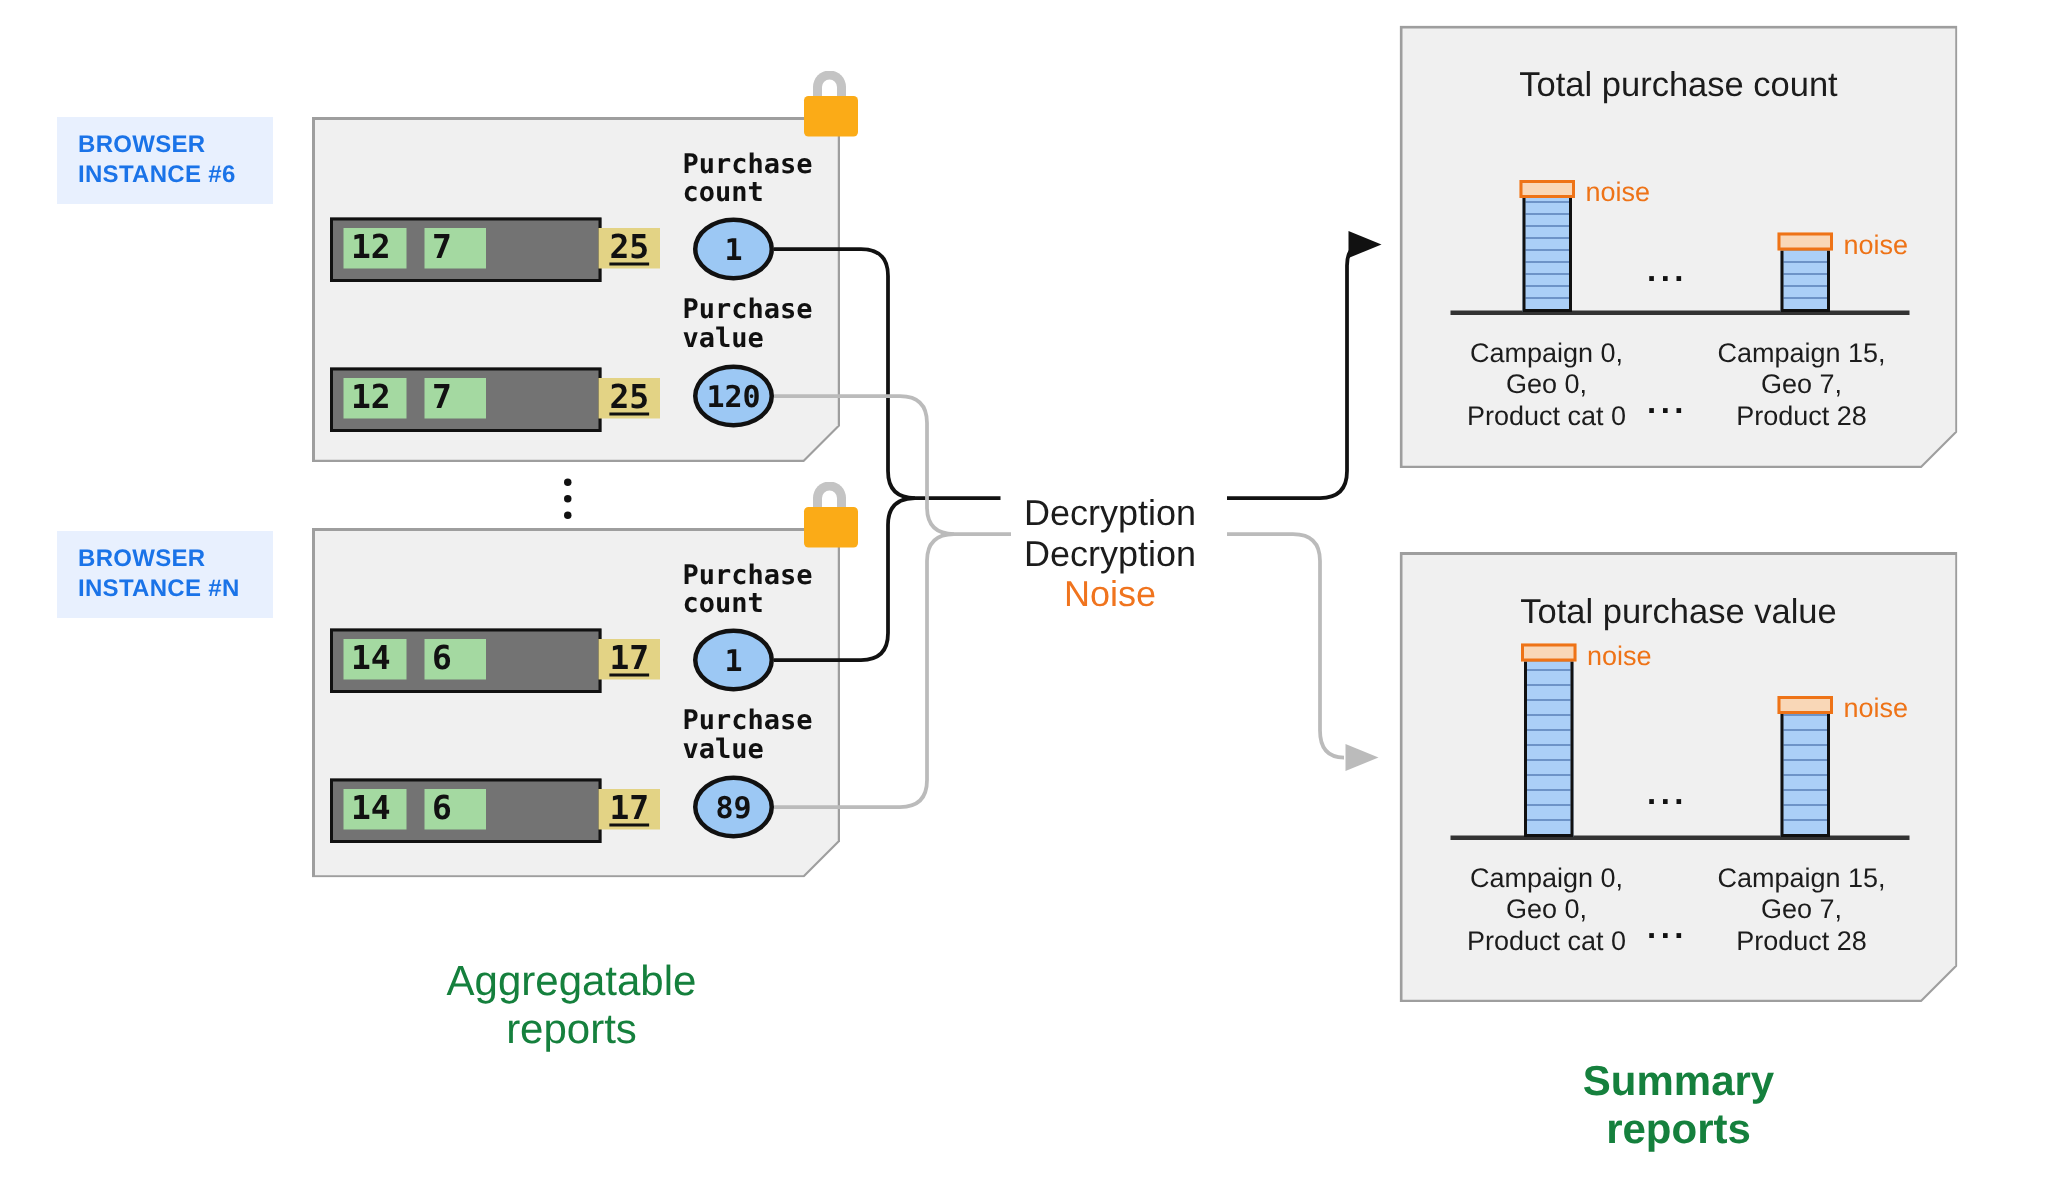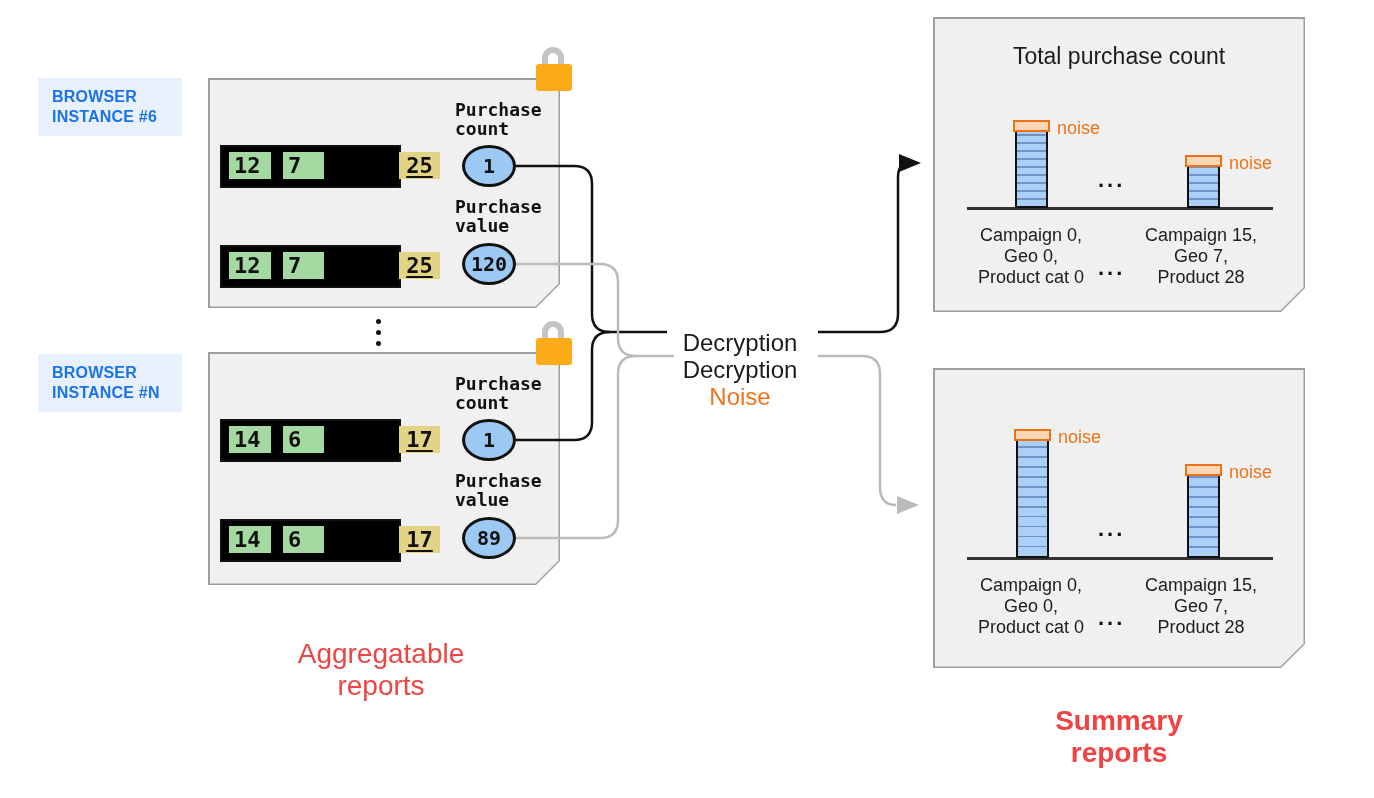--- a/index.html
+++ b/index.html
@@ -12,21 +12,21 @@
                  justify-content:center;padding-left:14px;box-sizing:border-box;letter-spacing:.2px;}
 
   
   .cut-card{position:absolute;}
   .cut-card .edge{position:absolute;inset:0;background:#9e9e9e;
       clip-path:polygon(0 0,100% 0,100% calc(100% - 24px),calc(100% - 24px) 100%,0 100%);}
   .cut-card .face{position:absolute;inset:1.5px;background:#f0f0f0;
       clip-path:polygon(0 0,100% 0,100% calc(100% - 23px),calc(100% - 23px) 100%,0 100%);}
 
   
-  .data-row{position:absolute;width:181px;height:43px;background:#000000;border:2.5px solid #111;box-sizing:border-box;}
+  .data-row{position:absolute;width:181px;height:43px;background:#737373;border:2.5px solid #111;box-sizing:border-box;}
   .chip{position:absolute;top:5px;height:27px;font-family:"DejaVu Sans Mono",monospace;
         font-weight:bold;font-size:22px;line-height:27px;color:#111;}
   .chip.green{background:#a4d9a1;padding-left:5px;box-sizing:border-box;}
   .chip.yellow{background:#e3d385;text-align:center;text-decoration:underline;
                text-decoration-thickness:2px;text-underline-offset:3px;margin-left:16px;}
 
   .mono-label{position:absolute;font-family:"DejaVu Sans Mono",monospace;font-weight:bold;
               font-size:18px;line-height:19px;color:#111;}
   .pill{position:absolute;width:54px;height:42px;border:3px solid #111;border-radius:50%;
         background:#9cc8f4;display:flex;align-items:center;justify-content:center;box-sizing:border-box;
@@ -53,21 +53,21 @@
   .bar-group{position:absolute;bottom:2px;width:33px;}
   .bar{position:absolute;bottom:0;left:0;right:0;border:2px solid #111;box-sizing:border-box;background:#abcff7;}
   .striped8{background-image:repeating-linear-gradient(to top,transparent 0,transparent 6.5px,rgba(59,98,160,.55) 6.5px,rgba(59,98,160,.55) 8px);}
   .striped10{background-image:repeating-linear-gradient(to top,transparent 0,transparent 8.5px,rgba(59,98,160,.55) 8.5px,rgba(59,98,160,.55) 10px);}
   .cap{position:absolute;left:-4px;right:-4px;bottom:100%;height:12px;border:2.5px solid #ee7317;
        background:#f9d7b7;box-sizing:border-box;}
   .noise-label{position:absolute;left:calc(100% + 9px);top:-4px;color:#ee7317;font-size:18px;white-space:nowrap;}
   .chart-dots{position:absolute;font-weight:bold;font-size:22px;letter-spacing:3px;color:#111;}
   .xlabel{position:absolute;width:150px;text-align:center;font-size:18px;line-height:21px;color:#1c1c1c;}
 
-  .caption{position:absolute;width:250px;text-align:center;font-size:28px;line-height:32px;color:#ef4444;}
+  .caption{position:absolute;width:250px;text-align:center;font-size:28px;line-height:32px;color:#15803d;}
 
   svg.connectors{position:absolute;left:0;top:0;pointer-events:none;}
 </style>
 </head>
 <body>
 
 <div class="stage">
 
   <div class="browser-label" style="left:38px;top:78px;">
     <div>BROWSER</div>
@@ -202,20 +202,21 @@
     <div class="xlabel" style="left:193px;top:208px;">
       <div>Campaign 15,</div>
       <div>Geo 7,</div>
       <div>Product 28</div>
     </div>
   </div>
 
   <div class="cut-card" style="left:933px;top:368px;width:372px;height:300px;">
     <div class="edge"></div>
     <div class="face"></div>
+    <div class="chart-title" style="top:26px;">Total purchase value</div>
 
     <div class="plot" style="left:34px;top:0;width:306px;height:192px;">
       <div class="axis"></div>
       <div class="bar-group" style="left:49px;">
         <div class="bar striped10" style="height: 119px;">
           <div class="cap">
             <span class="noise-label">noise</span>
           </div>
         </div>
       </div>

